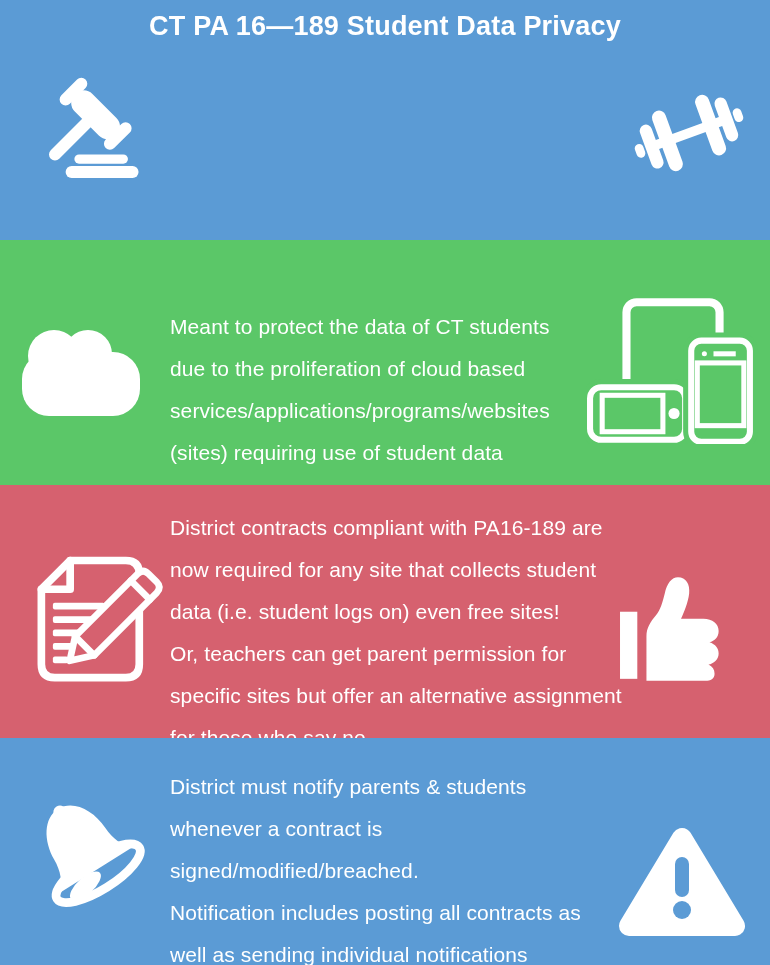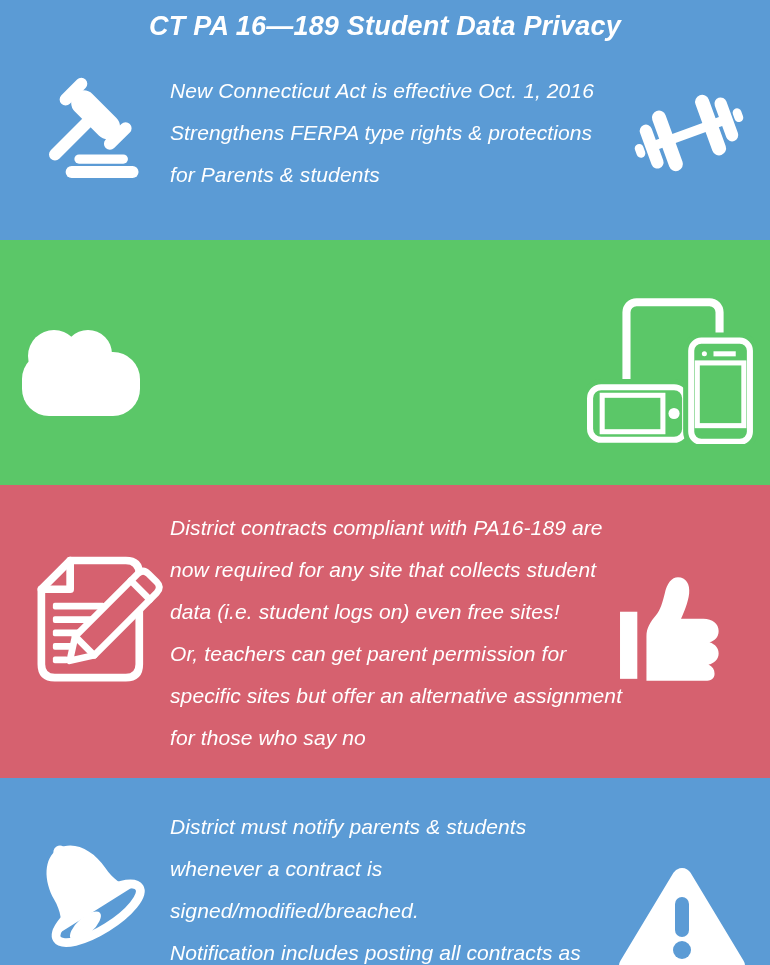--- a/index.html
+++ b/index.html
@@ -5,25 +5,25 @@
   :root{
     --blue:#5b9bd5; --green:#5bc768; --red:#d6616f; --white:#ffffff;
   }
   *{box-sizing:border-box;}
   html,body{margin:0;padding:0;}
   body{
     width:770px;height:965px;overflow:hidden;
     font-family:"Liberation Sans", sans-serif;
     background:#fff;
   }
-  .infographic{width:770px;height:965px;position:relative;font-style:italic;}
+  .infographic{width:770px;height:965px;position:relative;}
   .band{position:relative;width:100%;}
   .band1{height:240px;background:var(--blue,#5b9bd5);}
   .band2{height:245px;background:var(--green,#5bc768);}
-  .band3{height:293px;background:var(--red,#d6616f);}
+  .band3{height:253px;background:var(--red,#d6616f);}
   .band4{height:274px;background:var(--blue,#5b9bd5);}
   .title{
     margin:0;padding-top:11px;text-align:center;
     color:var(--white,#fff);font-size:27px;font-weight:bold;letter-spacing:0.2px;
   }
   .text{
     position:absolute;color:var(--white,#fff);
     font-size:21px;line-height:42px;letter-spacing:0.1px;
   }
   .text p{margin:0;}
@@ -56,24 +56,20 @@
           <line x1="26" y1="98" x2="62" y2="62" stroke-width="13"></line>
           <line x1="57" y1="42" x2="83" y2="68" stroke-width="27"></line>
           <line x1="37.5" y1="38.5" x2="54.5" y2="21.5" stroke-width="13"></line>
           <line x1="85.5" y1="86.5" x2="102.5" y2="69.5" stroke-width="13"></line>
           <line x1="52" y1="103" x2="100" y2="103" stroke-width="10"></line>
           <line x1="44" y1="117" x2="110" y2="117" stroke-width="13"></line>
         </g>
       </svg>
     </div>
 
-    <div class="text">
-      <p>New Connecticut Act is effective Oct. 1, 2016</p>
-      <p>Strengthens FERPA type rights &amp; protections for Parents &amp; students</p>
-    </div>
 
     <div class="icon icon-right">
       <svg viewBox="0 0 140 120">
         <g transform="rotate(-20 70 60)" fill="#ffffff">
           <rect x="24" y="54.5" width="92" height="11" rx="5.5"></rect>
           <rect x="36" y="24" width="16" height="72" rx="8"></rect>
           <rect x="88" y="24" width="16" height="72" rx="8"></rect>
           <rect x="18" y="34" width="14" height="52" rx="7"></rect>
           <rect x="108" y="34" width="14" height="52" rx="7"></rect>
           <rect x="6" y="52" width="10" height="16" rx="5"></rect>
@@ -87,20 +83,23 @@
     <div class="icon icon-left">
       <svg viewBox="0 0 130 106">
         <g fill="#ffffff">
           <circle cx="38" cy="44" r="26"></circle>
           <circle cx="72" cy="42" r="24"></circle>
           <rect x="6" y="40" width="118" height="64" rx="27"></rect>
         </g>
       </svg>
     </div>
 
+    <div class="text">
+      <p>Meant to protect the data of CT students due to the proliferation of cloud based services/applications/programs/websites (sites) requiring use of student data</p>
+    </div>
 
     <div class="icon icon-right">
       <svg viewBox="0 0 170 146">
         <rect x="40" y="6" width="92" height="120" rx="10" fill="none" stroke="#ffffff" stroke-width="8"></rect>
 
         <rect x="4" y="90" width="94" height="52" rx="11" style="fill:var(--green);stroke:var(--green)" stroke-width="16"></rect>
         <rect x="4" y="90" width="94" height="52" rx="11" style="fill:var(--green)" stroke="#ffffff" stroke-width="6"></rect>
         <rect x="16" y="98" width="60" height="36" fill="none" stroke="#ffffff" stroke-width="5"></rect>
         <circle cx="87" cy="116" r="5.5" fill="#ffffff"></circle>
 

